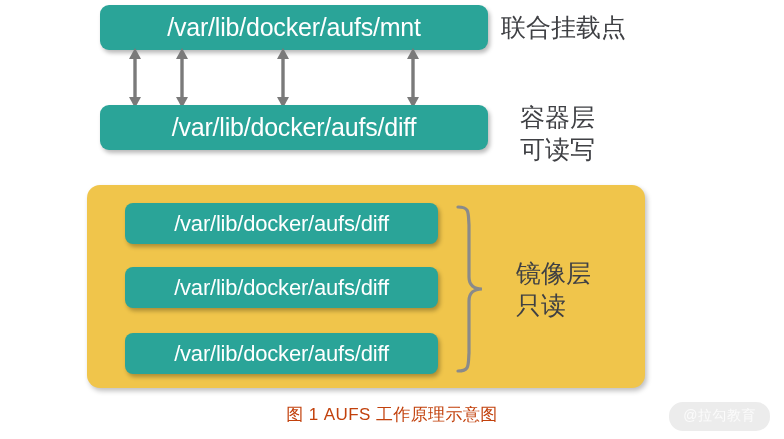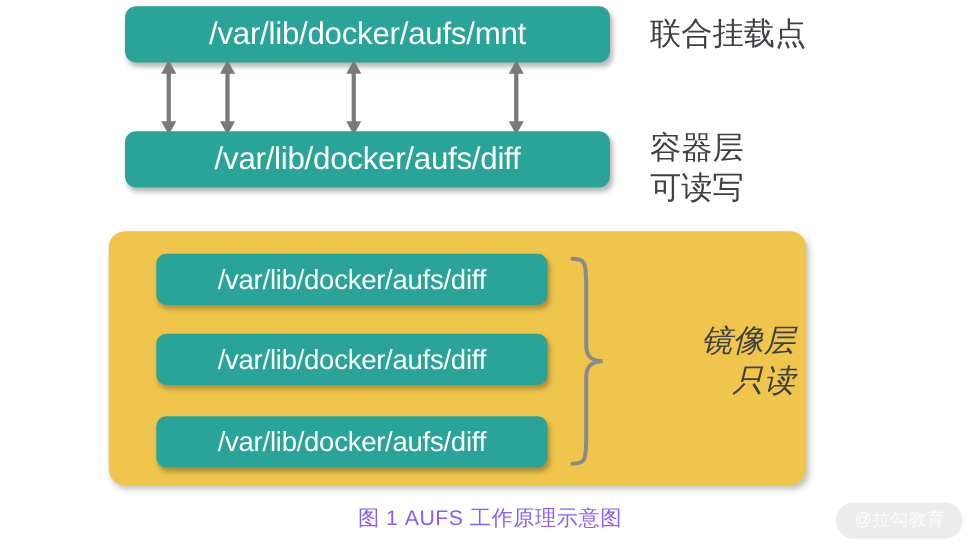--- a/index.html
+++ b/index.html
@@ -86,38 +86,37 @@
   }
 
   
   .annotation {
     position: absolute;
     color: #3f4044;
     font-size: 25px;
     line-height: 1.26;
     white-space: pre-line;
   }
-  #anno-union     { left: 520px; top: 12px; }
+  #anno-union     { left: 501px; top: 12px; }
   #anno-container { left: 520px; top: 104px; font-family: Liberation Mono, monospace; }
   #anno-image {
     left: 516px;
     top: 258px;
-    text-align: right;
+    text-align: left;
     width: 120px;
-    font-style: italic;
   }
 
   
   #caption {
     position: absolute;
     left: 0;
     top: 403px;
     width: 784px;
     text-align: center;
-    color: #8b5cf6;
+    color: #c2410c;
     font-size: 17px;
     letter-spacing: 0.4px;
   }
 
   
   #watermark {
     position: absolute;
     right: 10px;
     bottom: 8px;
     background: #ececec;

